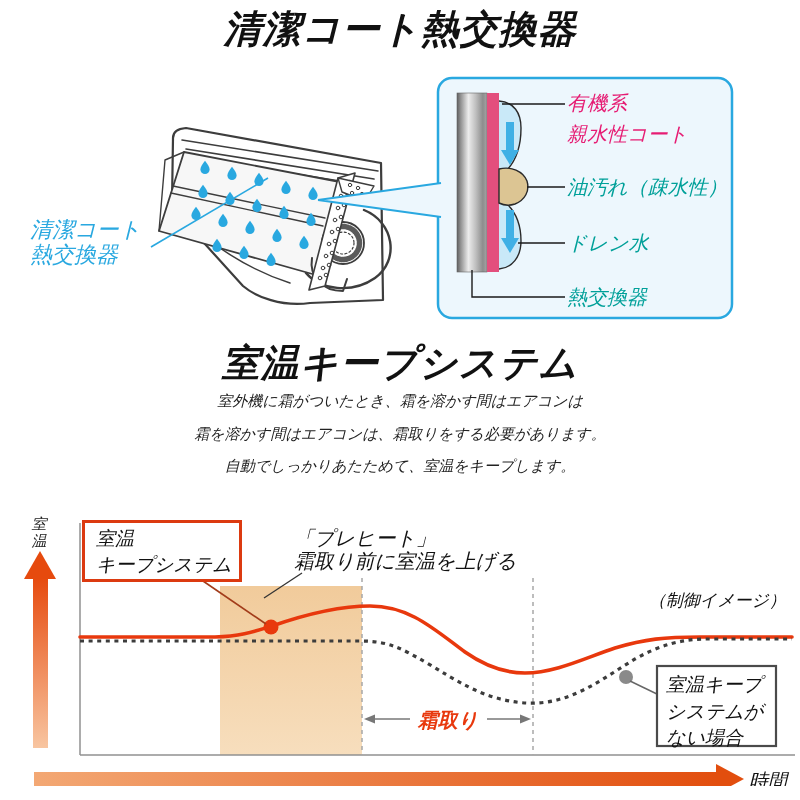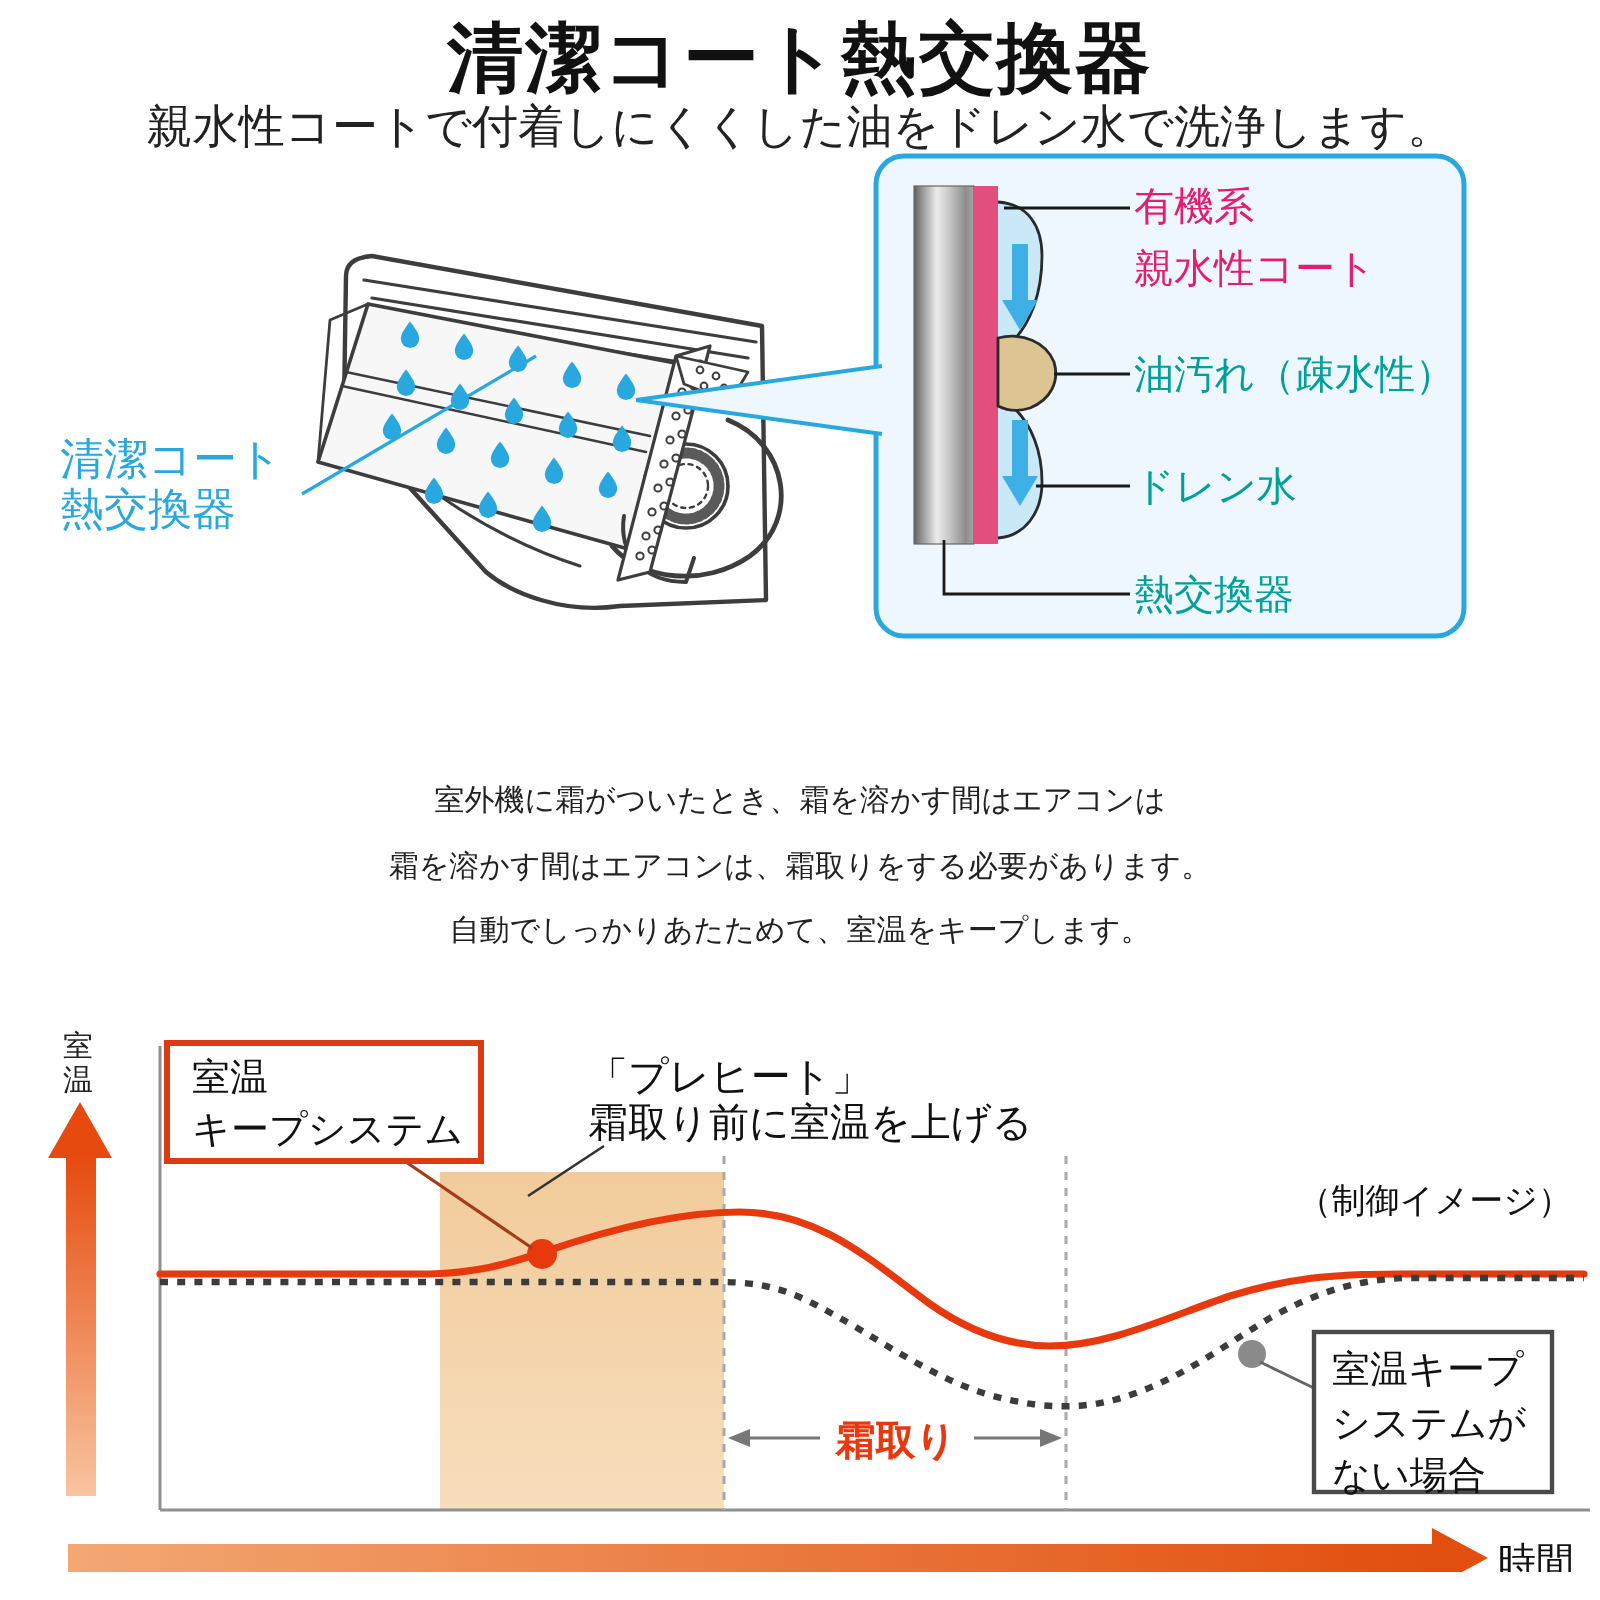--- a/index.html
+++ b/index.html
@@ -1,37 +1,36 @@
 <!DOCTYPE html>
 <html><head>
 <meta charset="utf-8">
 <style>
   html,body{margin:0;padding:0;background:#fff;}
   #screen{
     position:relative;width:800px;height:786px;background:#fff;overflow:hidden;
-    font-family:"Liberation Sans","DejaVu Sans",sans-serif;color:#111;
+    font-family:"Liberation Sans","DejaVu Sans",sans-serif;color:#111;font-style:italic;
   }
   .abs{position:absolute;}
   .center{width:800px;text-align:center;left:0;}
   .h1{font-size:38px;font-weight:700;letter-spacing:1px;color:#111;}
   .sub{font-size:23px;font-weight:400;color:#222;}
   .bodyline{font-size:15px;line-height:32.5px;color:#222;}
   #y-axis-label{
     left:28px;top:516px;width:22px;font-size:15px;line-height:16.5px;
     word-break:break-all;color:#222;text-align:center;
   }
   svg text{font-family:"Liberation Sans","DejaVu Sans",sans-serif;}
 </style>
 </head>
 <body>
 
 <div id="screen">
 
   <div class="abs center h1" style="top:4px">清潔コート熱交換器</div>
-  <div class="abs center sub" style="top:48px">親水性コートで付着しにくくした油をドレン水で洗浄します。</div>
 
   <svg class="abs" style="left:0;top:70px" width="800" height="260" viewBox="0 70 800 260">
     <defs>
       <linearGradient id="slabGrad" x1="0" y1="0" x2="1" y2="0">
         <stop offset="0" stop-color="#5f5f5f"></stop>
           <stop offset="0.12" stop-color="#909090"></stop>
         <stop offset="0.38" stop-color="#ececec"></stop>
           <stop offset="0.62" stop-color="#c0c0c0"></stop>
         <stop offset="0.86" stop-color="#8d8d8d"></stop>
           <stop offset="1" stop-color="#a5a5a5"></stop>
@@ -141,20 +140,21 @@
       </g>
 
       <text x="567" y="110" font-size="20" font-weight="500" fill="#e61c73">有機系</text>
       <text x="567" y="141" font-size="20" font-weight="500" fill="#e61c73">親水性コート</text>
       <text x="567" y="194" font-size="20" font-weight="500" fill="#00a099">油汚れ（疎水性）</text>
       <text x="567" y="250" font-size="20" font-weight="500" fill="#00a099">ドレン水</text>
       <text x="567" y="304" font-size="20" font-weight="500" fill="#00a099">熱交換器</text>
     </g>
   </svg>
 
+  <div class="abs center h1" style="top:338px">室温キープシステム</div>
   <div class="abs center" style="top:385px">
     <div class="bodyline">室外機に霜がついたとき、霜を溶かす間はエアコンは</div>
     <div class="bodyline">霜を溶かす間はエアコンは、霜取りをする必要があります。</div>
     <div class="bodyline">自動でしっかりあたためて、室温をキープします。</div>
   </div>
 
   <div class="abs" id="y-axis-label">室温</div>
 
   <svg class="abs" style="left:0;top:505px" width="800" height="295" viewBox="0 505 800 295">
     <defs>

